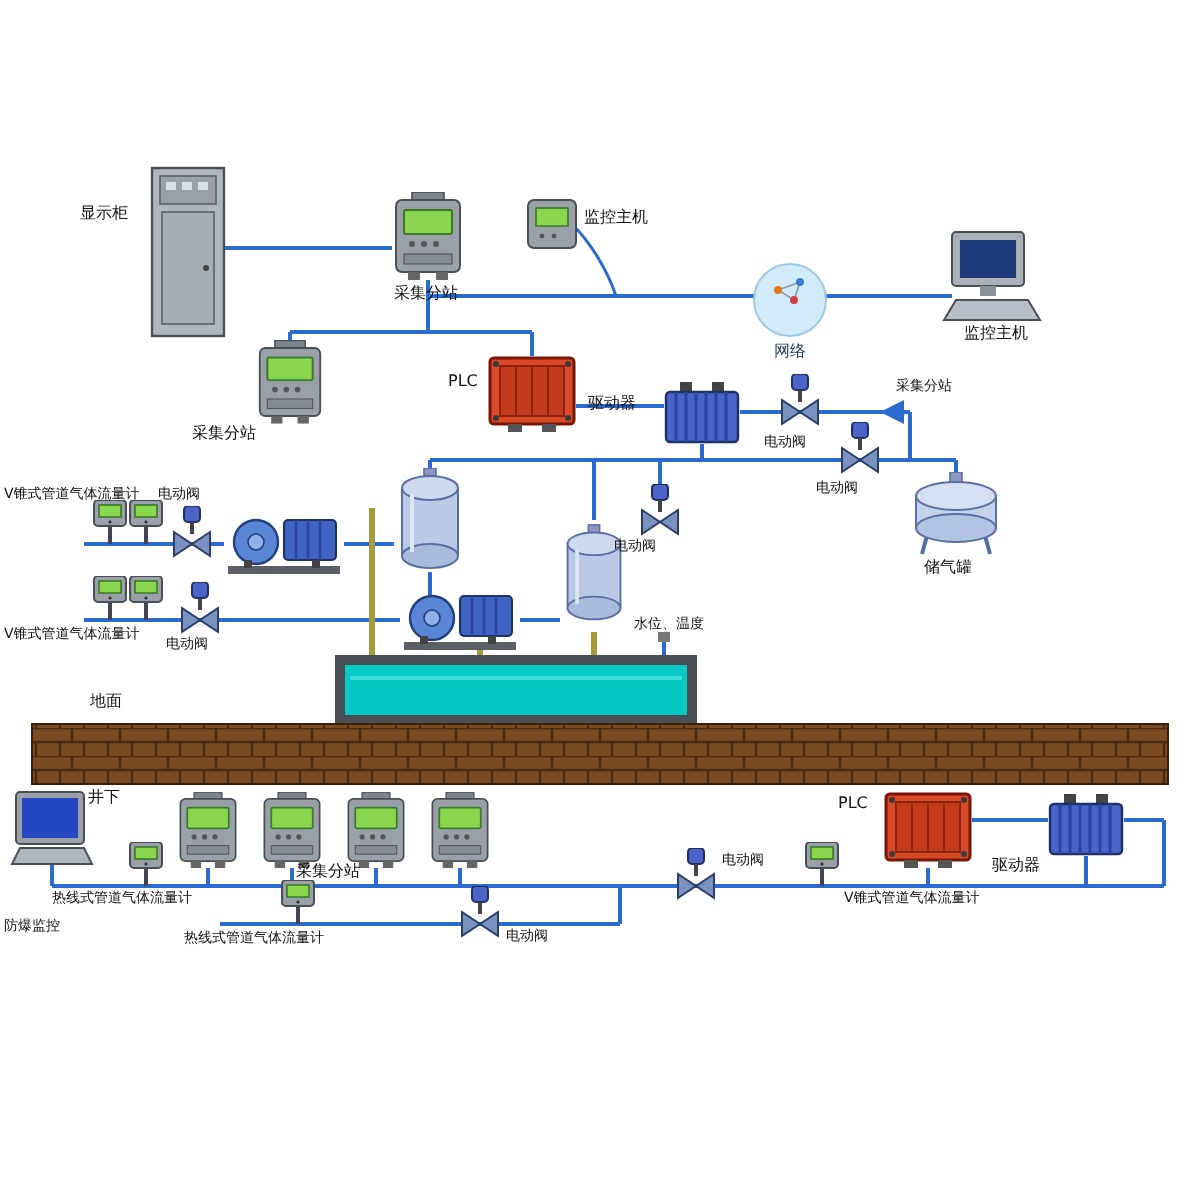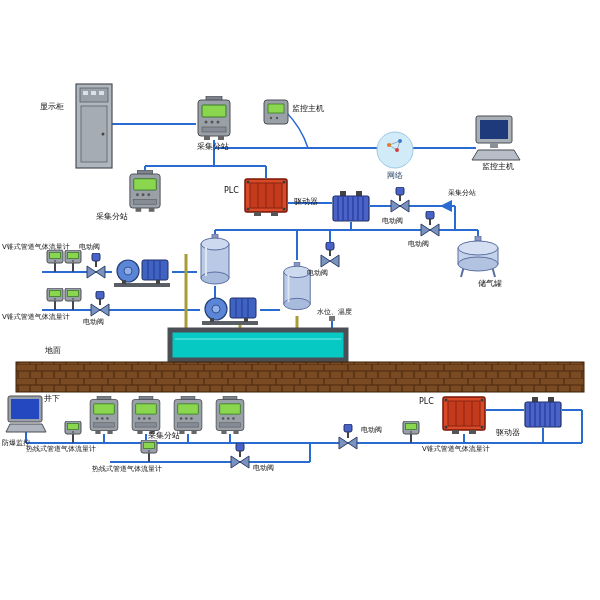--- a/index.html
+++ b/index.html
@@ -230,30 +230,30 @@
 <span class="lbl" style="left:197px;top:143px">采集分站</span>
 <span class="lbl" style="left:96px;top:213px">采集分站</span>
 <span class="lbl" style="left:292px;top:105px">监控主机</span>
 <span class="lbl net" style="left:387px;top:172px">网络</span>
 <span class="lbl" style="left:482px;top:163px">监控主机</span>
 <span class="lbl" style="left:224px;top:187px">PLC</span>
 <span class="lbl" style="left:294px;top:198px">驱动器</span>
 <span class="lbl sm" style="left:448px;top:190px">采集分站</span>
 <span class="lbl sm" style="left:382px;top:218px">电动阀</span>
 <span class="lbl sm" style="left:408px;top:241px">电动阀</span>
-<span class="lbl" style="left:478px;top:280px">储气罐</span>
+<span class="lbl" style="left:462px;top:280px">储气罐</span>
 <span class="lbl sm" style="left:2px;top:244px">V锥式管道气体流量计</span>
 <span class="lbl sm" style="left:79px;top:244px">电动阀</span>
 <span class="lbl sm" style="left:2px;top:314px">V锥式管道气体流量计</span>
 <span class="lbl sm" style="left:83px;top:319px">电动阀</span>
 <span class="lbl sm" style="left:307px;top:270px">电动阀</span>
 <span class="lbl sm" style="left:317px;top:309px">水位、温度</span>
 <span class="lbl" style="left:45px;top:347px">地面</span>
 <span class="lbl" style="left:44px;top:395px">井下</span>
-<span class="lbl sm" style="left:2px;top:440px">防爆监控</span>
+<span class="lbl sm" style="left:2px;top:460px">防爆监控</span>
 <span class="lbl" style="left:148px;top:432px">采集分站</span>
 <span class="lbl sm" style="left:26px;top:446px">热线式管道气体流量计</span>
 <span class="lbl sm" style="left:92px;top:466px">热线式管道气体流量计</span>
 <span class="lbl sm" style="left:253px;top:465px">电动阀</span>
 <span class="lbl sm" style="left:361px;top:427px">电动阀</span>
 <span class="lbl sm" style="left:422px;top:446px">V锥式管道气体流量计</span>
 <span class="lbl" style="left:419px;top:398px">PLC</span>
 <span class="lbl" style="left:496px;top:429px">驱动器</span>
 </div>
 

